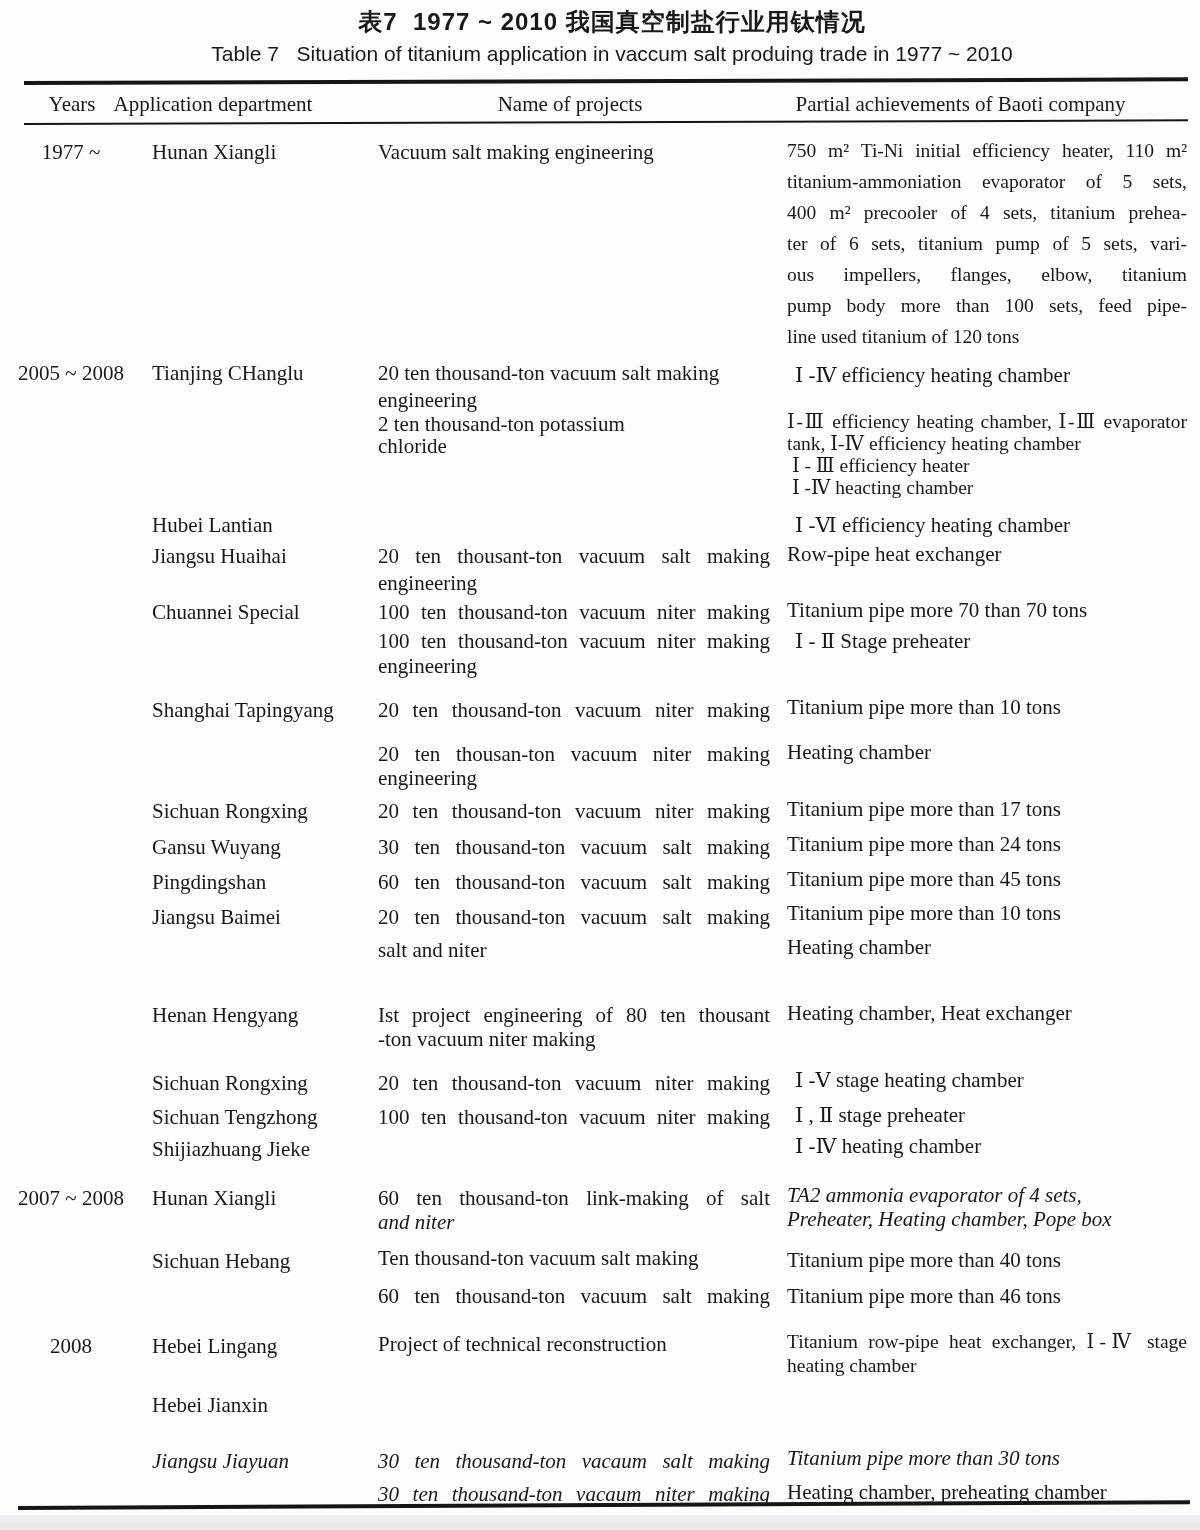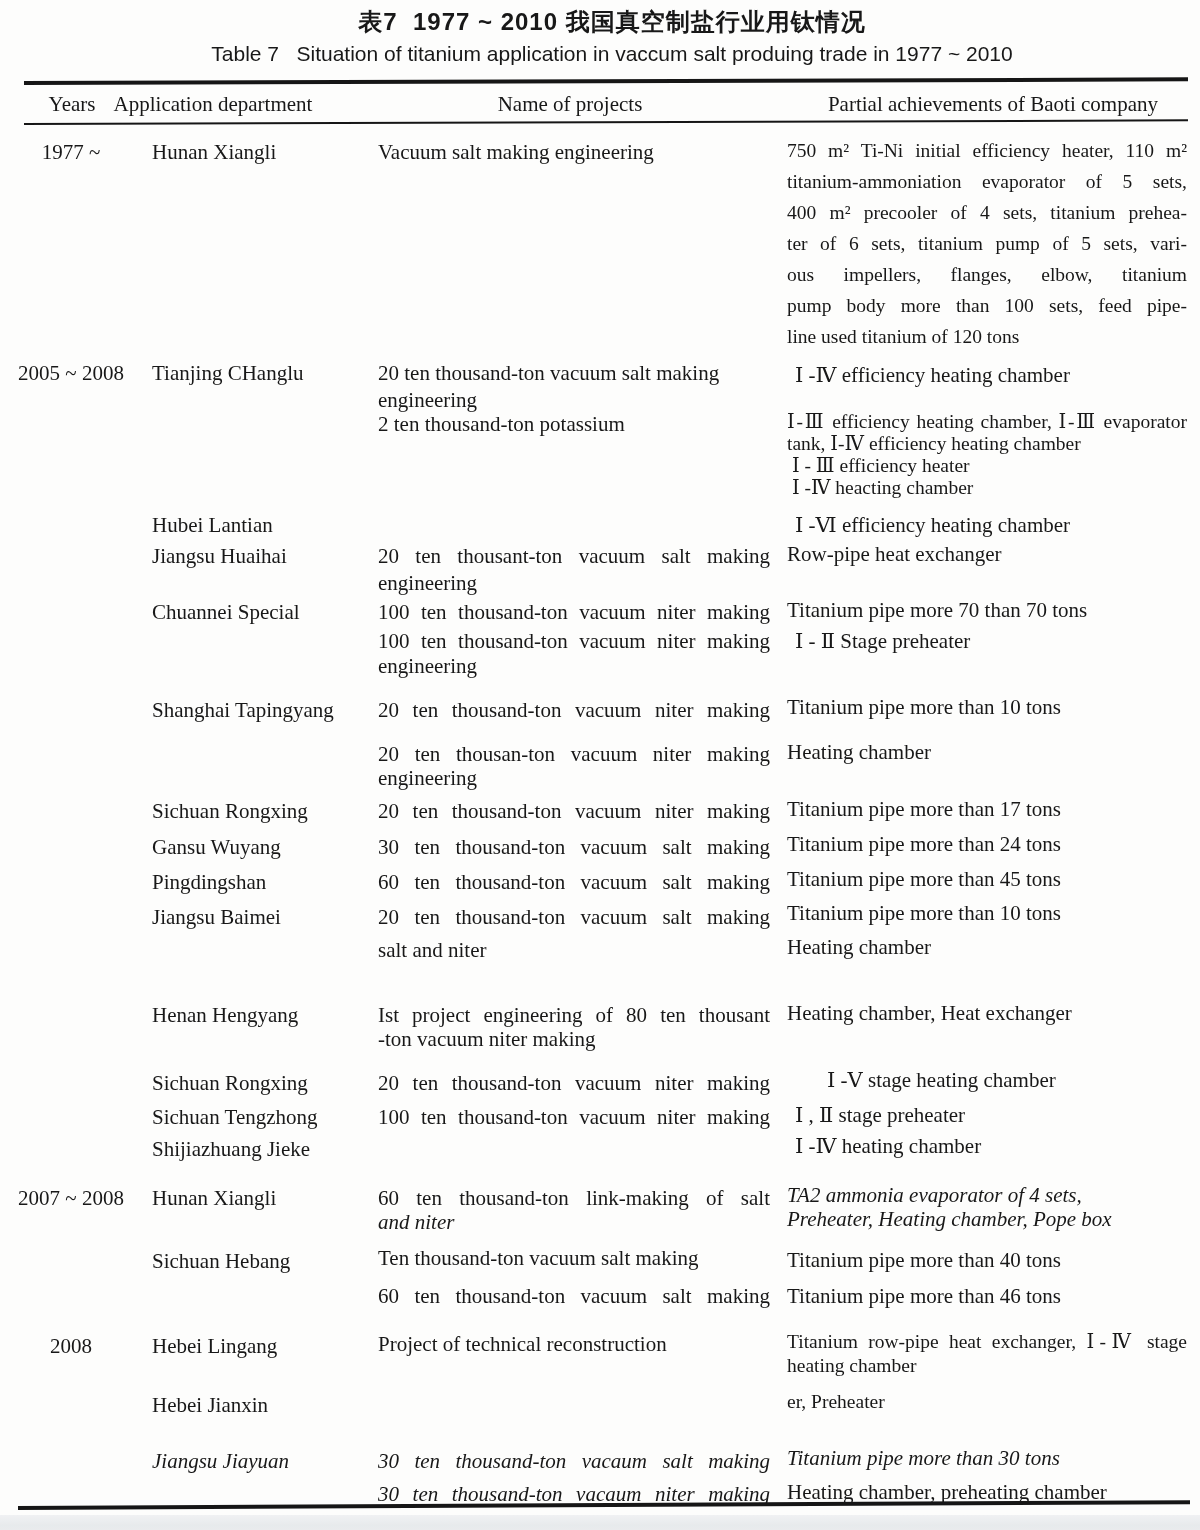--- a/index.html
+++ b/index.html
@@ -20,21 +20,21 @@
     font-size:21px;white-space:pre;
   }
   .rule{position:absolute;background:#161616;transform-origin:left center;}
   #rule-top{left:24px;top:81px;width:1164px;height:4px;transform:rotate(-0.18deg);}
   #rule-mid{left:24px;top:123px;width:1164px;height:2px;transform:rotate(-0.18deg);}
   #rule-bottom{left:18px;top:1506px;width:1172px;height:4px;transform:rotate(-0.28deg);}
   .hcell{position:absolute;top:92px;font-size:21px;text-align:center;white-space:pre;}
   #h-years{left:10px;width:124px;}
   #h-dept{left:113px;width:200px;}
   #h-proj{left:425px;width:290px;}
-  #h-ach{left:763px;width:395px;text-align:right;}
+  #h-ach{left:763px;width:395px;}
   .cell{position:absolute;font-size:21px;}
   .col-year{left:8px;width:126px;text-align:center;}
   .col-dept{left:152px;width:222px;}
   .col-proj{left:378px;width:392px;}
   .col-ach{left:787px;width:400px;}
   .ln{white-space:pre;}
   .jl{white-space:normal;text-align:justify;text-align-last:justify;}
   .it{font-style:italic;}
   #bottom-strip{
     position:absolute;left:0;top:1515px;width:1200px;height:15px;
@@ -89,20 +89,21 @@
           <div class="ln" style="height: 27px;">20 ten thousand-ton vacuum salt making</div>
           <div class="ln" style="height: 27px;">engineering</div>
         </div>
         <div class="cell col-ach" style="top: 362px; line-height: 27px; margin-left: 8px;">
           <div class="ln" style="height: 27px;">Ⅰ -Ⅳ efficiency heating chamber</div>
         </div>
       </div>
       <div>
         <div class="cell col-proj" style="top: 413px; line-height: 22px;">
           <div class="ln" style="height: 22px;">2 ten thousand-ton potassium</div>
+          <div class="ln" style="height: 22px;">chloride</div>
         </div>
         <div class="cell col-ach" style="top: 411px; line-height: 22px; font-size: 19.5px;">
           <div class="ln jl" style="height: 22px;">Ⅰ-Ⅲ efficiency heating chamber, Ⅰ-Ⅲ evaporator</div>
           <div class="ln" style="height: 22px;">tank, Ⅰ-Ⅳ efficiency heating chamber</div>
           <div class="ln" style="height: 22px;"> Ⅰ - Ⅲ efficiency heater</div>
           <div class="ln" style="height: 22px;"> Ⅰ -Ⅳ heacting chamber</div>
         </div>
       </div>
       <div>
         <div class="cell col-dept" style="top: 512px; line-height: 26px;">
@@ -229,21 +230,21 @@
         </div>
       </div>
       <div>
         <div class="cell col-dept" style="top: 1070px; line-height: 26px;">
           <div class="ln" style="height: 26px;">Sichuan Rongxing</div>
         </div>
         <div class="cell col-proj" style="top: 1070px; line-height: 26px;">
           <div class="ln jl" style="height: 26px;">20 ten thousand-ton vacuum niter making</div>
         </div>
         <div class="cell col-ach" style="top: 1067px; line-height: 26px; margin-left: 8px;">
-          <div class="ln" style="height: 26px; margin-left: 32px;">Ⅰ -Ⅴ stage heating chamber</div>
+          <div class="ln" style="height: 26px;">Ⅰ -Ⅴ stage heating chamber</div>
         </div>
       </div>
       <div>
         <div class="cell col-dept" style="top: 1104px; line-height: 26px;">
           <div class="ln" style="height: 26px;">Sichuan Tengzhong</div>
         </div>
         <div class="cell col-proj" style="top: 1104px; line-height: 26px;">
           <div class="ln jl" style="height: 26px;">100 ten thousand-ton vacuum niter making</div>
         </div>
         <div class="cell col-ach" style="top: 1102px; line-height: 26px; margin-left: 8px;">
@@ -306,21 +307,20 @@
         <div class="cell col-ach" style="top: 1330px; line-height: 24px; font-size: 19.5px;">
           <div class="ln jl" style="height: 24px;">Titanium row-pipe heat exchanger, Ⅰ-Ⅳ stage</div>
           <div class="ln" style="height: 24px;">heating chamber</div>
         </div>
       </div>
       <div>
         <div class="cell col-dept" style="top: 1392px; line-height: 26px;">
           <div class="ln" style="height: 26px;">Hebei Jianxin</div>
         </div>
         <div class="cell col-ach" style="top: 1389px; line-height: 26px; font-size: 19.5px;">
-          <div class="ln" style="height: 26px;">er, Preheater</div>
         </div>
       </div>
       <div>
         <div class="cell col-dept it" style="top: 1448px; line-height: 26px;">
           <div class="ln" style="height: 26px;">Jiangsu Jiayuan</div>
         </div>
         <div class="cell col-proj it" style="top: 1448px; line-height: 26px;">
           <div class="ln jl" style="height: 26px;">30 ten thousand-ton vacaum salt making</div>
         </div>
         <div class="cell col-ach it" style="top: 1445px; line-height: 26px;">

